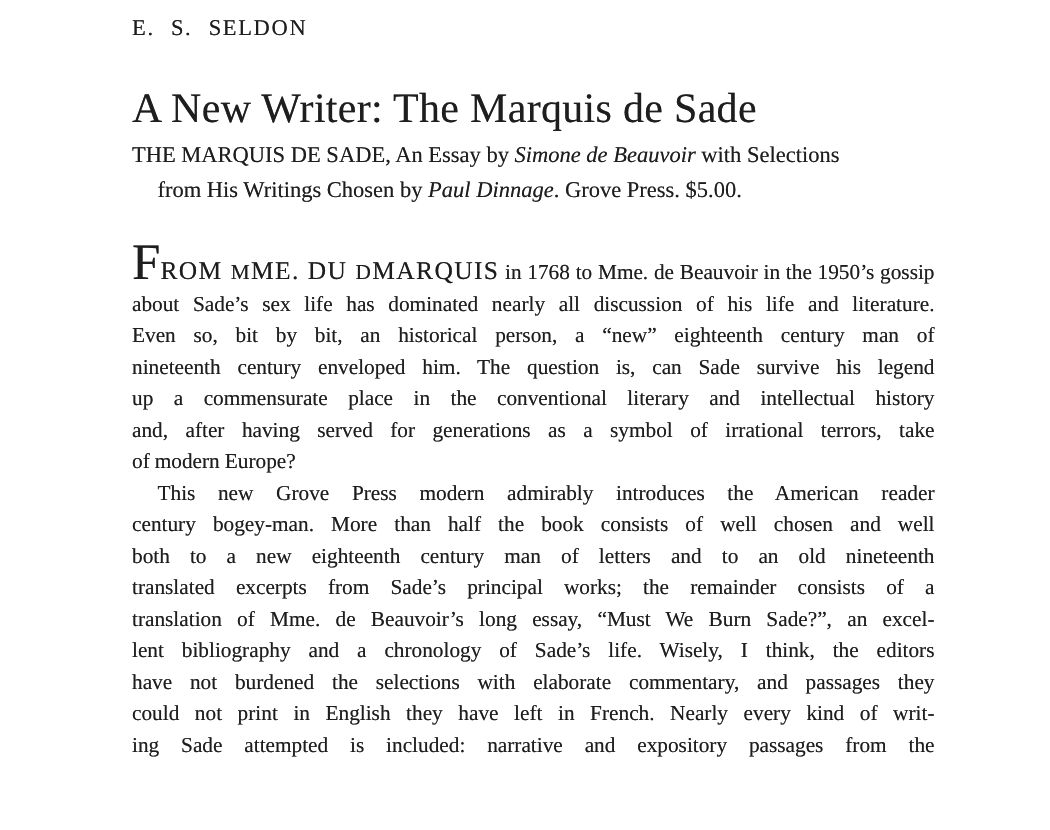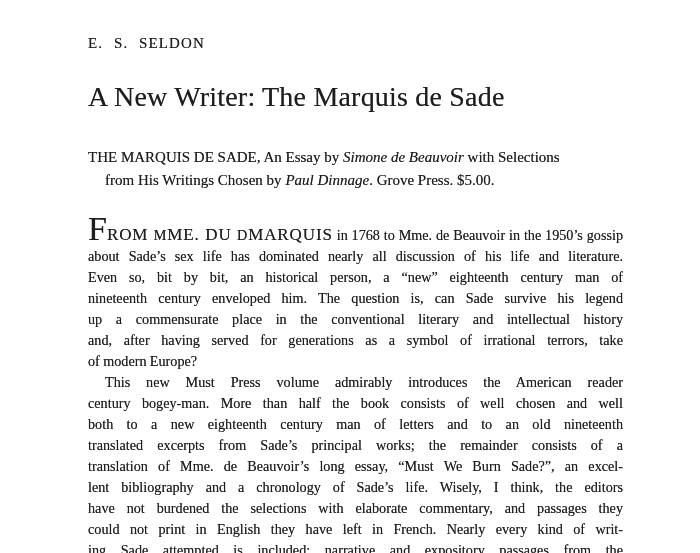--- a/index.html
+++ b/index.html
@@ -13,34 +13,34 @@
     color: #1e1e1e;
     text-shadow: 0 0 0.4px rgba(25,25,25,0.65);
   }
   .content {
     position: absolute;
     left: 88px;
     top: 0;
     width: 535px;
   }
   .author {
-    margin-top: 35px;
+    margin-top: 11px;
     font-size: 15px;
     letter-spacing: 1.1px;
     word-spacing: 6px;
   }
   .title {
     margin: 28px 0 0 0;
     font-size: 28px;
     font-weight: normal;
     letter-spacing: 0.2px;
     line-height: 33px;
   }
   .citation {
-    margin-top: 33px;
+    margin-top: 4px;
     font-size: 15px;
   }
   .citation .line {
     line-height: 23px;
     text-align: left;
     text-align-last: left;
   }
   .citation .line + .line { padding-left: 17px; }
   .bodytext {
     margin-top: 26px;
@@ -84,21 +84,21 @@
       <div class="para para-1">
           <div class="line"><span class="s-leadcap">F</span><span class="s-sc">ROM </span><span class="s-cap">M</span><span class="s-sc">ME. </span><span class="s-sc">DU </span><span class="s-cap">D</span><span class="s-sc">MARQUIS</span><span class="s-plain"> in 1768 to Mme. de Beauvoir in the 1950’s gossip</span></div>
           <div class="line">about Sade’s sex life has dominated nearly all discussion of his life and literature.</div>
           <div class="line">Even so, bit by bit, an historical person, a “new” eighteenth century man of</div>
           <div class="line">nineteenth century enveloped him. The question is, can Sade survive his legend</div>
           <div class="line">up a commensurate place in the conventional literary and intellectual history</div>
           <div class="line">and, after having served for generations as a symbol of irrational terrors, take</div>
           <div class="line flush">of modern Europe?</div>
         </div>
       <div class="para para-2">
-          <div class="line">This new Must Press volume admirably introduces the American reader</div>
+          <div class="line">This new Grove Press modern admirably introduces the American reader</div>
           <div class="line">century bogey-man. More than half the book consists of well chosen and well</div>
           <div class="line">both to a new eighteenth century man of letters and to an old nineteenth</div>
           <div class="line">translated excerpts from Sade’s principal works; the remainder consists of a</div>
           <div class="line">translation of Mme. de Beauvoir’s long essay, “Must We Burn Sade?”, an excel-</div>
           <div class="line">lent bibliography and a chronology of Sade’s life. Wisely, I think, the editors</div>
           <div class="line">have not burdened the selections with elaborate commentary, and passages they</div>
           <div class="line">could not print in English they have left in French. Nearly every kind of writ-</div>
           <div class="line">ing Sade attempted is included: narrative and expository passages from the</div>
         </div>
     </div>

